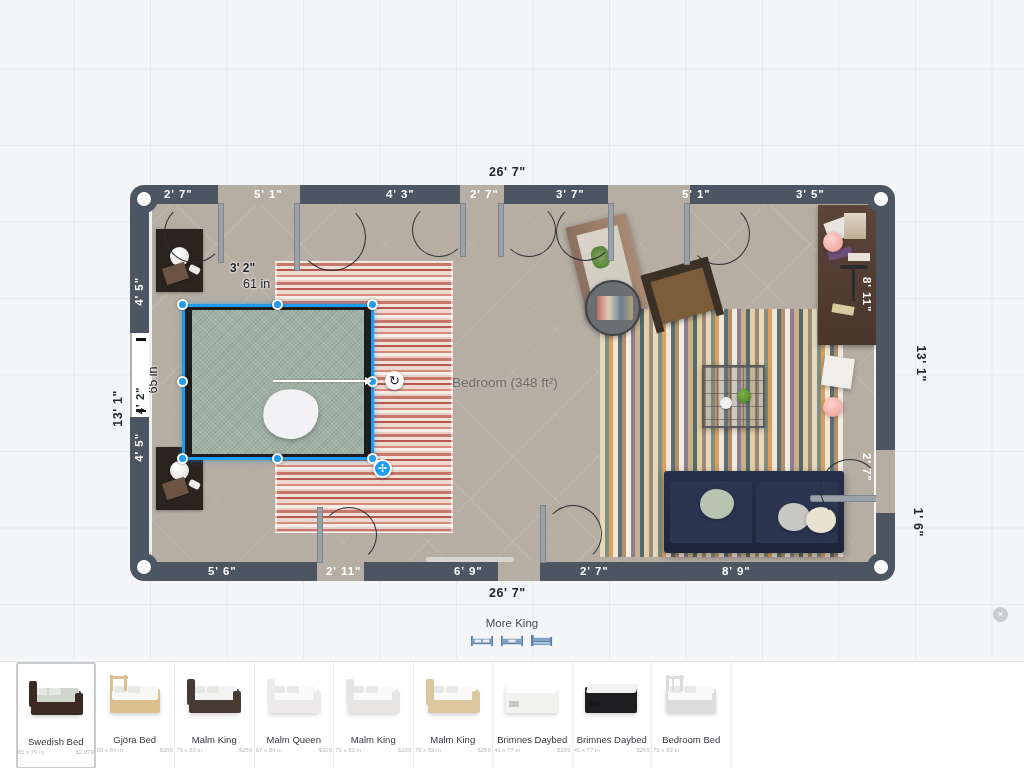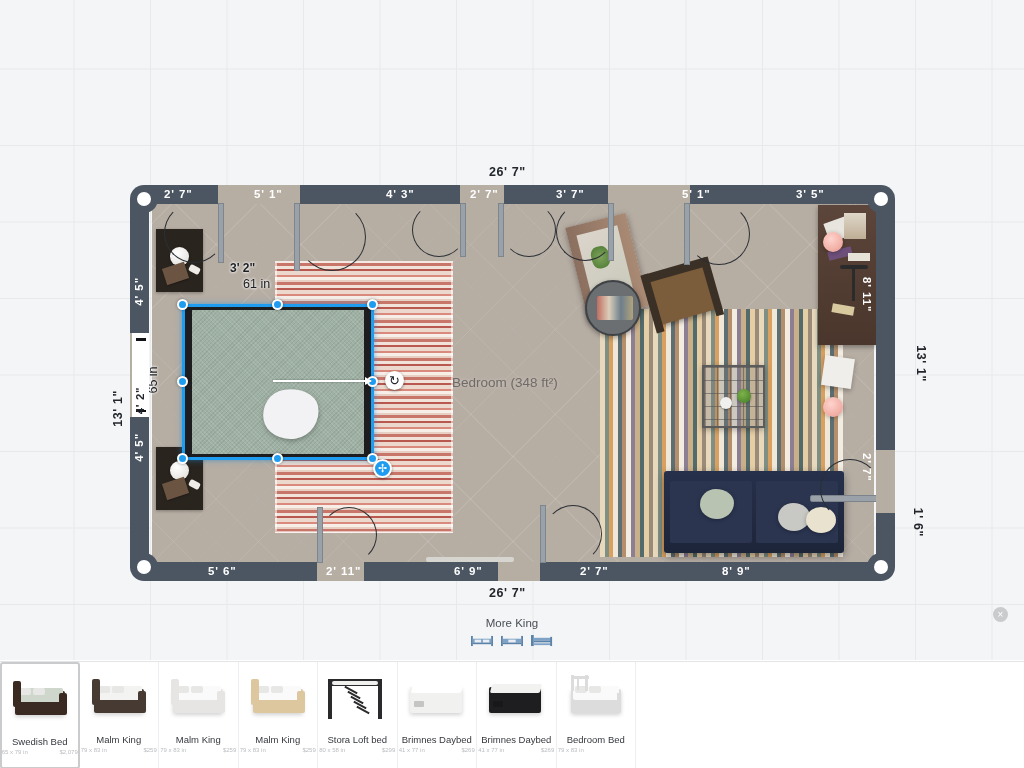--- a/index.html
+++ b/index.html
@@ -192,20 +192,21 @@
     position: absolute; left: 993px; top: 607px; width: 15px; height: 15px;
     border-radius: 50%; background: #c9cbcd; color: #ffffff; font-size: 10px;
     display: flex; align-items: center; justify-content: center; cursor: pointer;
     line-height: 1;
   }
 
   #catalog {
     position: absolute; left: 0; top: 661px; width: 1024px; height: 107px;
     background: #ffffff; display: flex; overflow: hidden;
     border-top: 1px solid #e3e4e6;
+    padding-left: 16px;
   }
   .prod {
     position: relative; width: 79.5px; flex: 0 0 79.5px; height: 107px;
     border-right: 1px solid #eceef0; padding: 4px 3px 0;
     display: flex; flex-direction: column; align-items: center;
   }
   .prod.selected { border: 2px solid #c9cbcd; border-radius: 3px; }
   .prod-img {
     width: 73px; height: 66px; position: relative; overflow: hidden;
     display: flex; align-items: center; justify-content: center;
@@ -445,37 +446,72 @@
         </div>
         <div class="prod-name">Swedish Bed</div>
         <div class="prod-meta">
           <span>65 x 79 in</span>
           <span>$2,079</span>
         </div>
       </div>
       <div class="prod">
         <div class="prod-img">
           <div class="mini">
+            <div class="m-frame" style="left:8px;top:16px;width:50px;height:24px;background:#dcc08f;border-radius:2px;box-shadow:0 2px 4px rgba(0,0,0,.18);"></div>
+            <div class="m-mattress" style="left:10px;top:13px;width:46px;height:14px;background:#f7f7f5;"></div>
+            <div class="m-pillow" style="left:12px;top:13px;width:12px;height:7px;"></div>
+            <div class="m-pillow" style="left:26px;top:13px;width:12px;height:7px;"></div>
+            <div class="m-post" style="left:8px;top:2px;width:3px;height:16px;background:#dcc08f;"></div>
+            <div class="m-post" style="left:22px;top:2px;width:3px;height:16px;background:#dcc08f;"></div>
+            <div class="m-post" style="left:8px;top:3px;width:18px;height:3px;background:#dcc08f;"></div>
+          </div>
+        </div>
+        <div class="prod-name">Gjöra Bed</div>
+        <div class="prod-meta">
+          <span>65 x 84 in</span>
+          <span>$359</span>
+        </div>
+      </div>
+      <div class="prod">
+        <div class="prod-img">
+          <div class="mini">
             <div class="m-frame" style="left:8px;top:16px;width:50px;height:24px;background:#463a33;border-radius:2px;box-shadow:0 2px 4px rgba(0,0,0,.18);"></div>
             <div class="m-mattress" style="left:10px;top:13px;width:46px;height:14px;background:#f3f3f1;"></div>
             <div class="m-pillow" style="left:12px;top:13px;width:12px;height:7px;"></div>
             <div class="m-pillow" style="left:26px;top:13px;width:12px;height:7px;"></div>
             <div class="m-frame" style="left:6px;top:6px;width:8px;height:26px;background:#463a33;border-radius:2px;"></div>
             <div class="m-frame" style="left:52px;top:18px;width:8px;height:22px;background:#463a33;border-radius:2px;"></div>
           </div>
         </div>
         <div class="prod-name">Malm King</div>
         <div class="prod-meta">
           <span>79 x 83 in</span>
           <span>$259</span>
         </div>
       </div>
       <div class="prod">
         <div class="prod-img">
           <div class="mini">
+            <div class="m-frame" style="left:8px;top:16px;width:50px;height:24px;background:#eceaea;border-radius:2px;box-shadow:0 2px 4px rgba(0,0,0,.18);"></div>
+            <div class="m-mattress" style="left:10px;top:13px;width:46px;height:14px;background:#fafafa;"></div>
+            <div class="m-pillow" style="left:12px;top:13px;width:12px;height:7px;"></div>
+            <div class="m-pillow" style="left:26px;top:13px;width:12px;height:7px;"></div>
+            <div class="m-frame" style="left:6px;top:6px;width:8px;height:26px;background:#eceaea;border-radius:2px;"></div>
+            <div class="m-frame" style="left:52px;top:18px;width:8px;height:22px;background:#eceaea;border-radius:2px;"></div>
+          </div>
+        </div>
+        <div class="prod-name">Malm Queen</div>
+        <div class="prod-meta">
+          <span>67 x 84 in</span>
+          <span>$329</span>
+        </div>
+      </div>
+      <div class="prod">
+        <div class="prod-img">
+          <div class="mini">
             <div class="m-frame" style="left:8px;top:16px;width:50px;height:24px;background:#e6e5e4;border-radius:2px;box-shadow:0 2px 4px rgba(0,0,0,.18);"></div>
             <div class="m-mattress" style="left:10px;top:13px;width:46px;height:14px;background:#fafafa;"></div>
             <div class="m-pillow" style="left:12px;top:13px;width:12px;height:7px;"></div>
             <div class="m-pillow" style="left:26px;top:13px;width:12px;height:7px;"></div>
             <div class="m-frame" style="left:6px;top:6px;width:8px;height:26px;background:#e6e5e4;border-radius:2px;"></div>
             <div class="m-frame" style="left:52px;top:18px;width:8px;height:22px;background:#e6e5e4;border-radius:2px;"></div>
           </div>
         </div>
         <div class="prod-name">Malm King</div>
         <div class="prod-meta">
@@ -491,40 +527,20 @@
             <div class="m-pillow" style="left:12px;top:13px;width:12px;height:7px;"></div>
             <div class="m-pillow" style="left:26px;top:13px;width:12px;height:7px;"></div>
             <div class="m-frame" style="left:6px;top:6px;width:8px;height:26px;background:#dcc79e;border-radius:2px;"></div>
             <div class="m-frame" style="left:52px;top:18px;width:8px;height:22px;background:#dcc79e;border-radius:2px;"></div>
           </div>
         </div>
         <div class="prod-name">Malm King</div>
         <div class="prod-meta">
           <span>79 x 83 in</span>
           <span>$259</span>
-        </div>
-      </div>
-      <div class="prod">
-        <div class="prod-img">
-          <div class="mini">
-            <div class="m-post" style="left:4px;top:6px;width:4px;height:40px;background:#2a2a2c;"></div>
-            <div class="m-post" style="left:54px;top:6px;width:4px;height:40px;background:#2a2a2c;"></div>
-            <div class="m-frame" style="left:4px;top:6px;width:54px;height:7px;background:#2a2a2c;"></div>
-            <div class="m-frame" style="left:8px;top:8px;width:46px;height:4px;background:#f0f0ee;"></div>
-            <div class="m-post" style="left:20px;top:16px;width:14px;height:2px;background:#2a2a2c;transform:rotate(28deg);"></div>
-            <div class="m-post" style="left:23px;top:21px;width:14px;height:2px;background:#2a2a2c;transform:rotate(28deg);"></div>
-            <div class="m-post" style="left:26px;top:26px;width:14px;height:2px;background:#2a2a2c;transform:rotate(28deg);"></div>
-            <div class="m-post" style="left:29px;top:31px;width:14px;height:2px;background:#2a2a2c;transform:rotate(28deg);"></div>
-            <div class="m-post" style="left:32px;top:36px;width:14px;height:2px;background:#2a2a2c;transform:rotate(28deg);"></div>
-          </div>
-        </div>
-        <div class="prod-name">Stora Loft bed</div>
-        <div class="prod-meta">
-          <span>80 x 58 in</span>
-          <span>$299</span>
         </div>
       </div>
       <div class="prod">
         <div class="prod-img">
           <div class="mini">
             <div class="m-frame" style="left:6px;top:14px;width:52px;height:26px;background:#f1f1f0;border-radius:2px;box-shadow:0 2px 4px rgba(0,0,0,.18);"></div>
             <div class="m-mattress" style="left:8px;top:11px;width:50px;height:9px;background:#ffffff;transform:skewX(-14deg);"></div>
             <div class="m-frame" style="left:10px;top:28px;width:10px;height:6px;background:rgba(0,0,0,.18);border-radius:1px;"></div>
           </div>
         </div>

